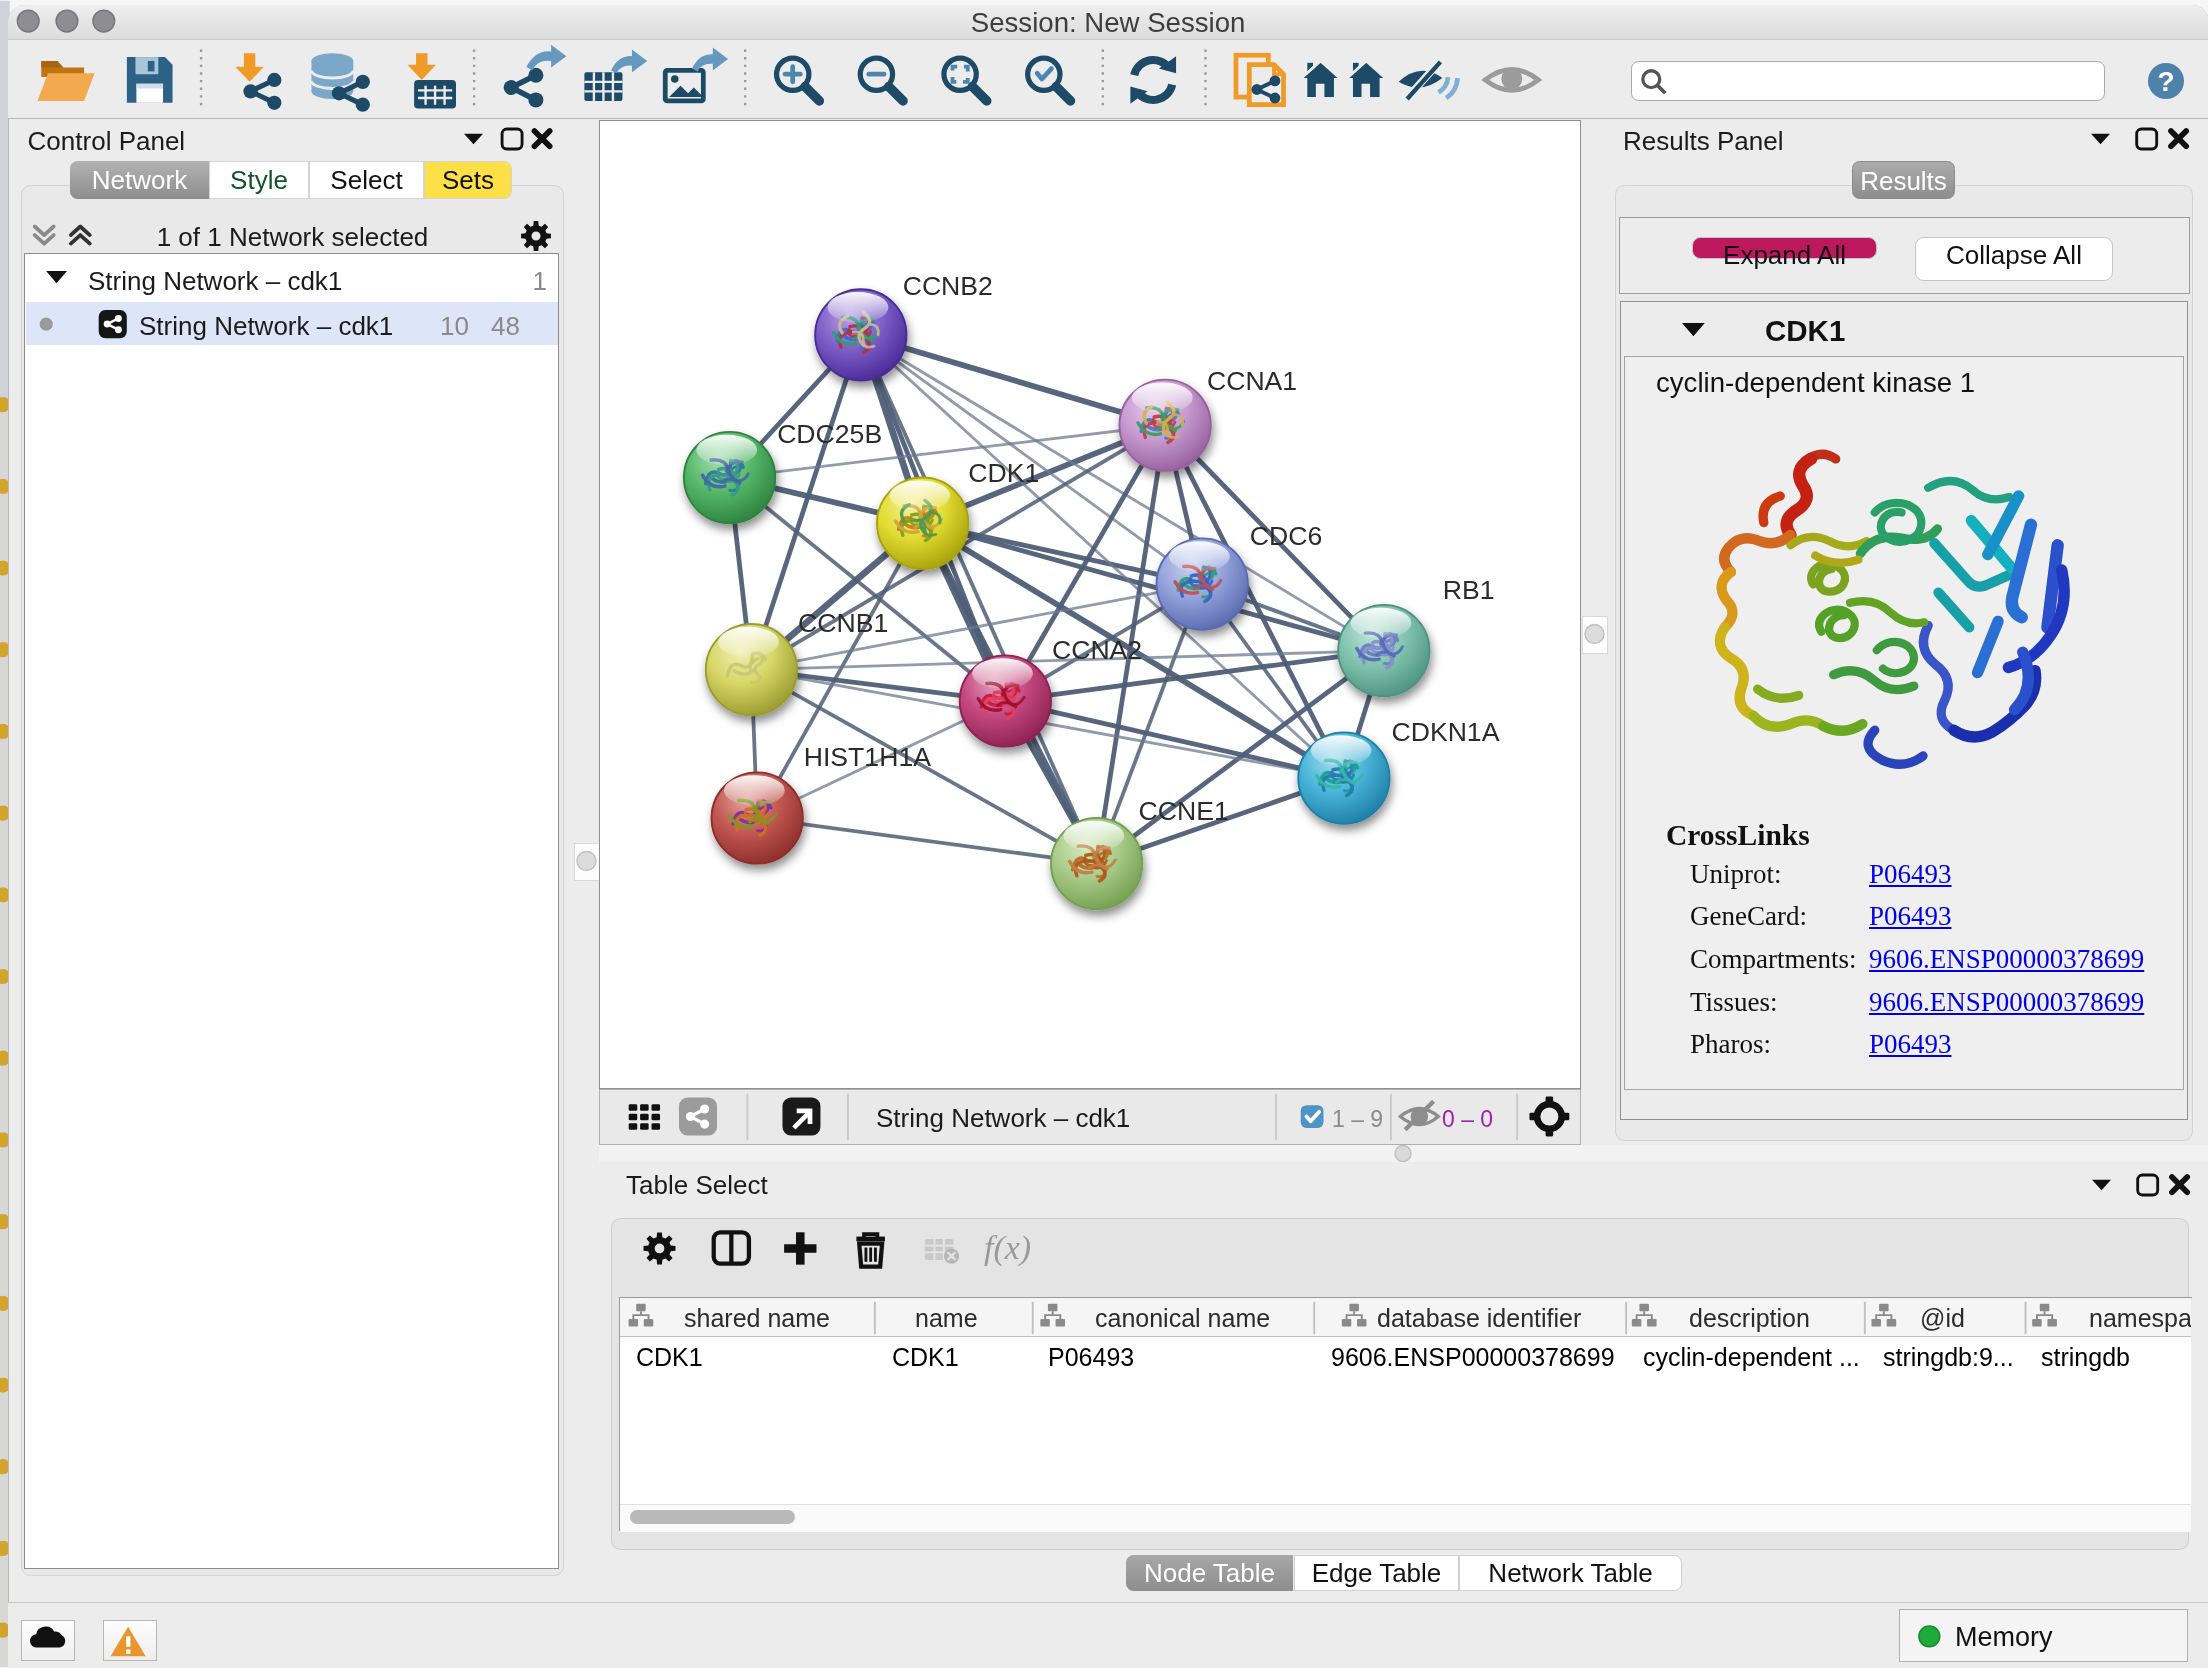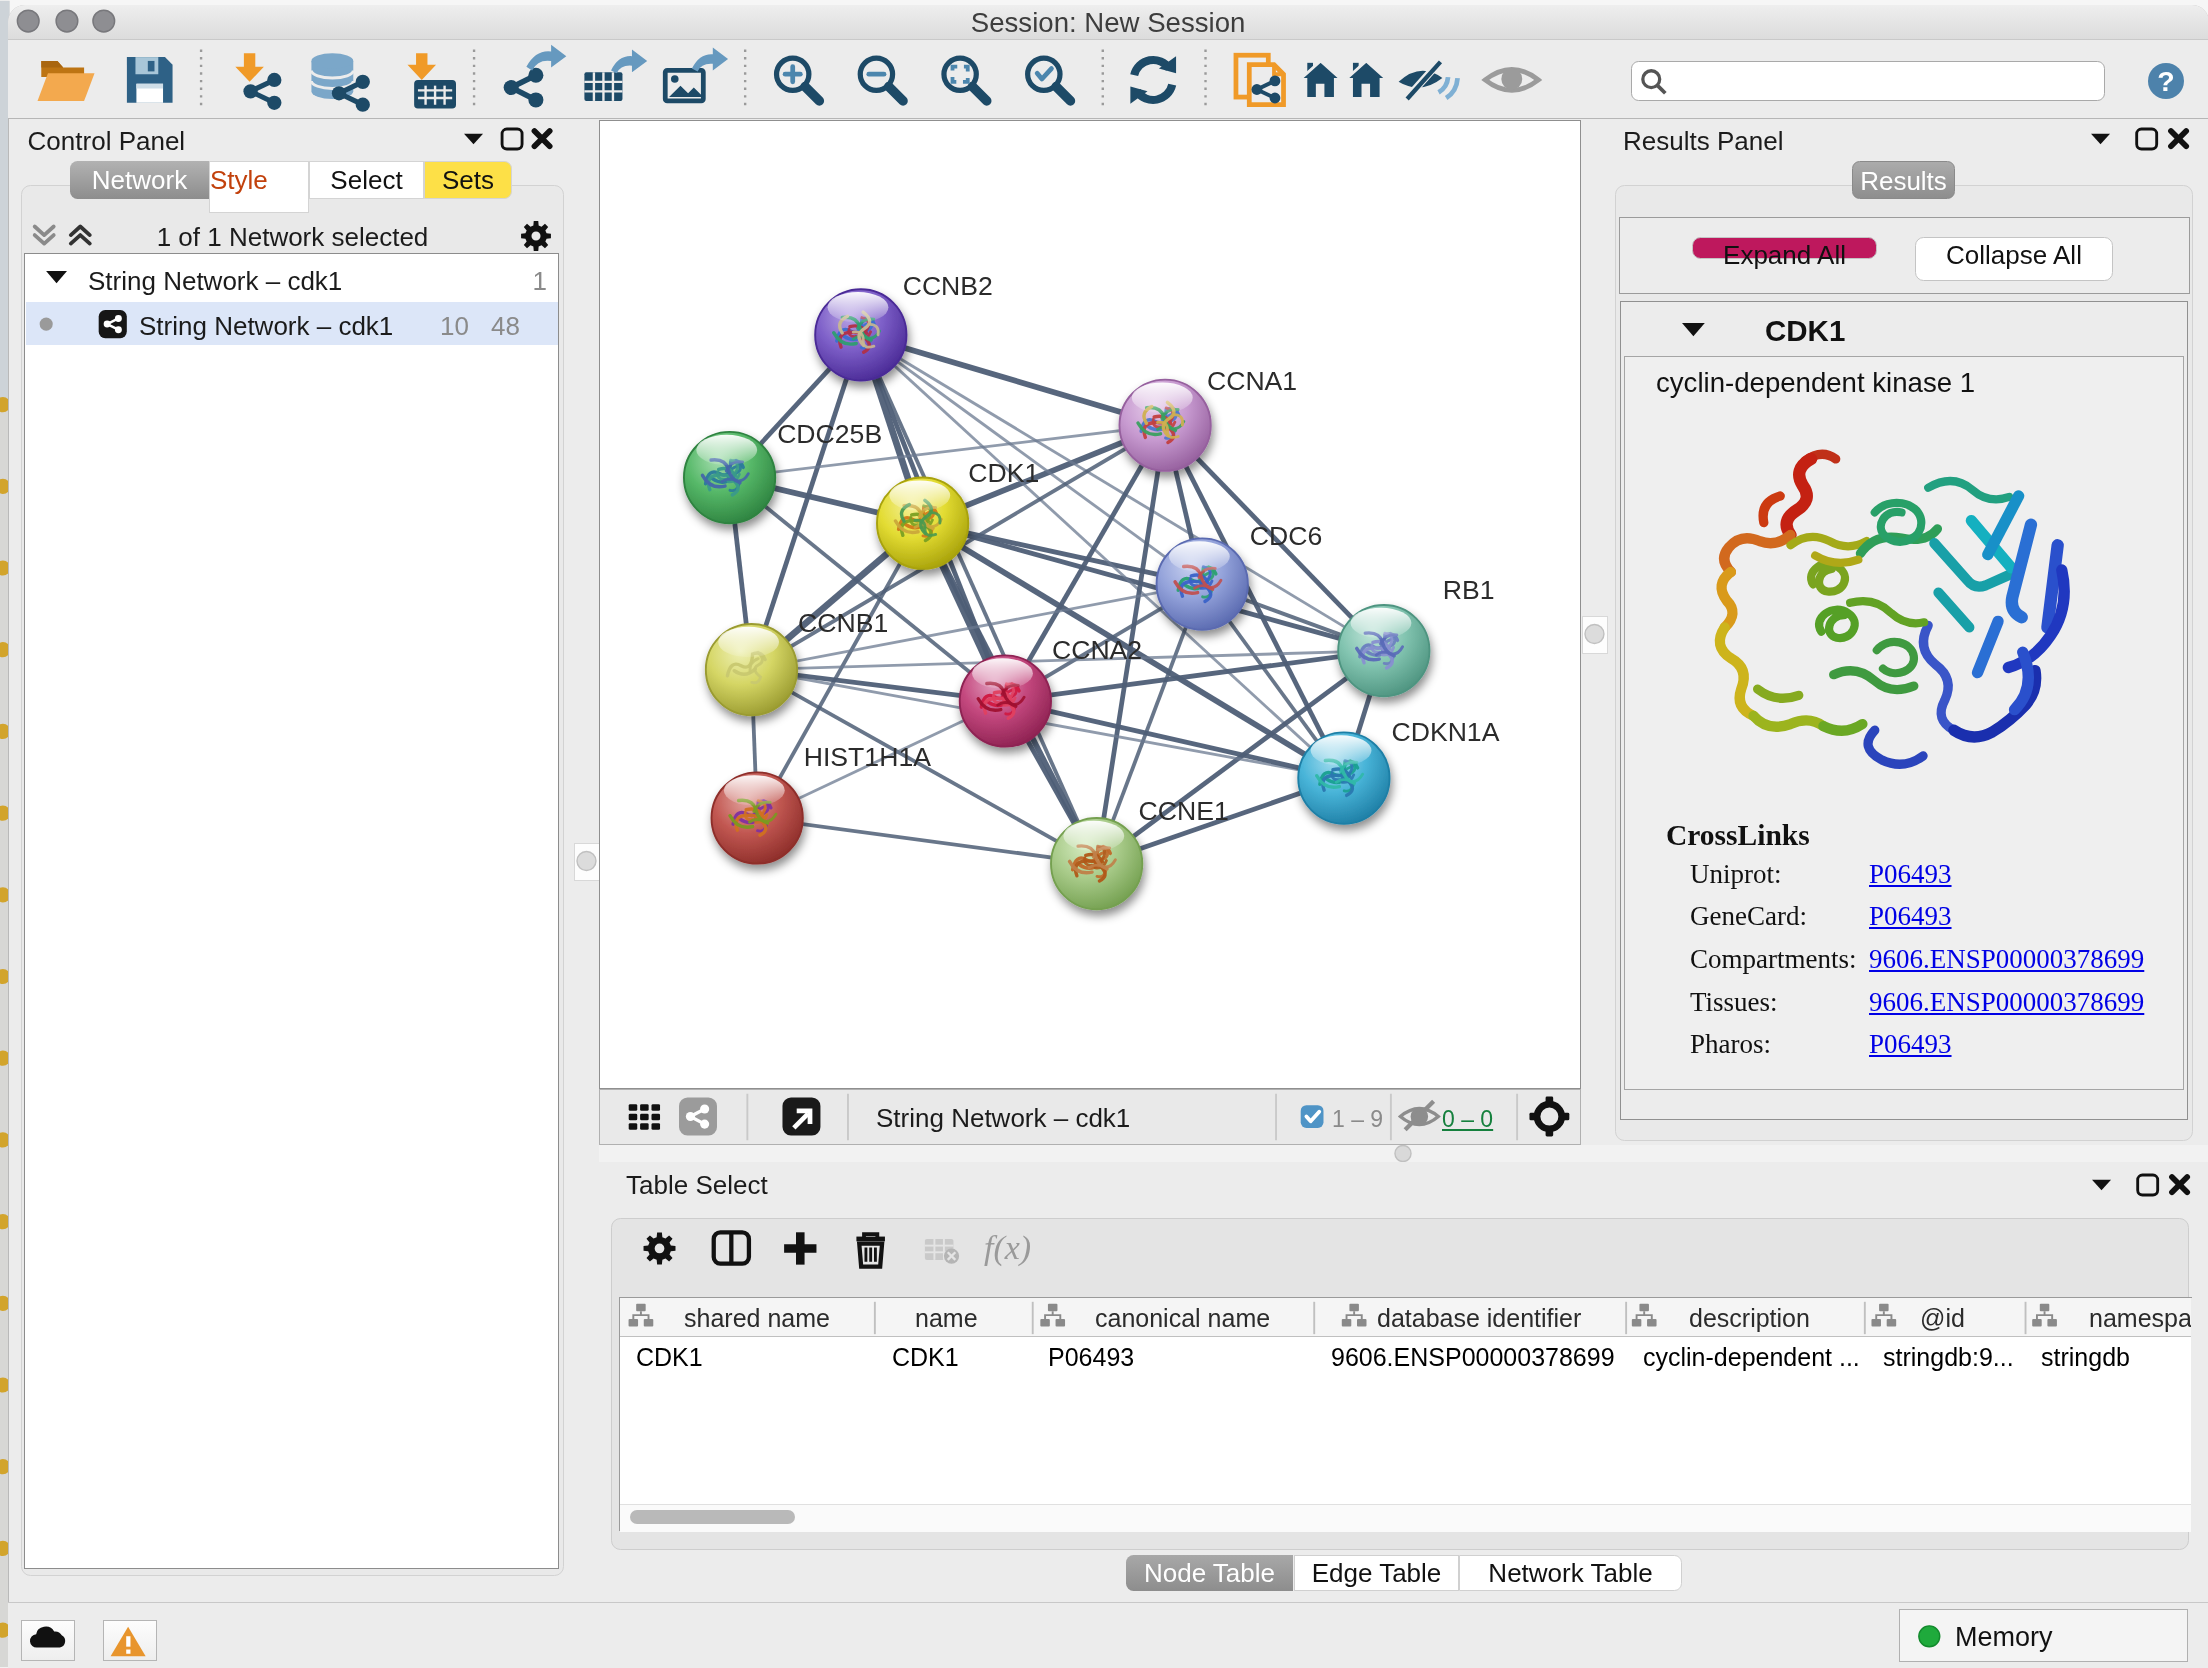--- a/index.html
+++ b/index.html
@@ -206,21 +206,21 @@
 <rect x="40" y="3" width="21" height="21" rx="5" fill="none" stroke="#111" stroke-width="3"></rect>
 <g stroke="#111" stroke-width="6" stroke-linecap="round">
       <line x1="74" y1="5" x2="90" y2="21"></line>
       <line x1="90" y1="5" x2="74" y2="21"></line>
     </g>
 </svg>
 
 <div class="abs" style="left:21px;top:185px;width:543px;height:1391px;background:#e9e9e9;border:1px solid #d2d2d2;border-radius:9.5px;box-sizing:border-box;"></div>
 
 <div class="abs" style="left:70px;top:161px;width:139px;height:38px;background:linear-gradient(#b2b2b2,#8d8d8d);border-radius:7.6px 0 0 7.6px;color:#fff;font-size:26px;text-align:center;line-height:38px;">Network</div>
-<div class="abs" style="left:209px;top:161px;width:100px;height:52px;background:#fff;border:1px solid #d4d4d4;font-size:26px;text-align:left;line-height:36px;color:#c2410c;box-sizing:border-box;">Style</div>
+<div class="abs" style="left:209px;top:161px;width:100px;height:38px;background:#fff;border:1px solid #d4d4d4;font-size:26px;text-align:center;line-height:36px;color:#14532d;box-sizing:border-box;">Style</div>
 <div class="abs" style="left:309px;top:161px;width:115px;height:38px;background:#fff;border:1px solid #d4d4d4;font-size:26px;text-align:center;line-height:36px;color:#111;box-sizing:border-box;">Select</div>
 <div class="abs" style="left:424px;top:161px;width:88px;height:38px;background:#fde047;border:1px solid #d4d4d4;border-radius:0 7.6px 7.6px 0;font-size:26px;text-align:center;line-height:36px;color:#111;box-sizing:border-box;">Sets</div>
 
 <svg class="abs" style="left:28.5px;top:217px" width="76" height="38" viewBox="0 0 80 40">
 <g fill="none" stroke="#8a8a8a" stroke-width="4" stroke-linecap="round" stroke-linejoin="round">
 <path d="M6,10 l10,9 10,-9"></path>
       <path d="M6,19 l10,9 10,-9"></path>
 </g>
 <g fill="none" stroke="#333" stroke-width="4" stroke-linecap="round" stroke-linejoin="round">
 <path d="M44,19 l10,-9 10,9"></path>
@@ -717,21 +717,21 @@
 <g fill="#111">
 <rect x="996" y="8" width="8" height="11" rx="1.5"></rect>
       <rect x="996" y="39" width="8" height="11" rx="1.5"></rect>
 <rect x="979" y="25" width="11" height="8" rx="1.5"></rect>
       <rect x="1010" y="25" width="11" height="8" rx="1.5"></rect>
 </g>
   </svg>
 
 <div class="abs t27" style="left:876px;top:1103px;">String Network – cdk1</div>
 <div class="abs t27" style="left:1332px;top:1106px;color:#8a8a8a;font-size:23px;">1 – 9</div>
-<div class="abs t27" style="left:1442px;top:1106px;color:#15803d;font-size:23px;text-decoration:underline;">0 – 0</div>
+<div class="abs t27" style="left:1442px;top:1106px;color:#a21caf;font-size:23px;">0 – 0</div>
 
 <div class="abs t27" style="left:1623px;top:126px;">Results Panel</div>
 <svg class="abs" style="left:2091px;top:126px" width="99" height="27" viewBox="0 0 104 28">
 <polygon points="0,8 20,8 10,19" fill="#111"></polygon>
 <rect x="48" y="3" width="21" height="21" rx="5" fill="none" stroke="#111" stroke-width="3"></rect>
 <g stroke="#111" stroke-width="6" stroke-linecap="round">
       <line x1="84" y1="5" x2="100" y2="21"></line>
       <line x1="100" y1="5" x2="84" y2="21"></line>
     </g>
 </svg>

